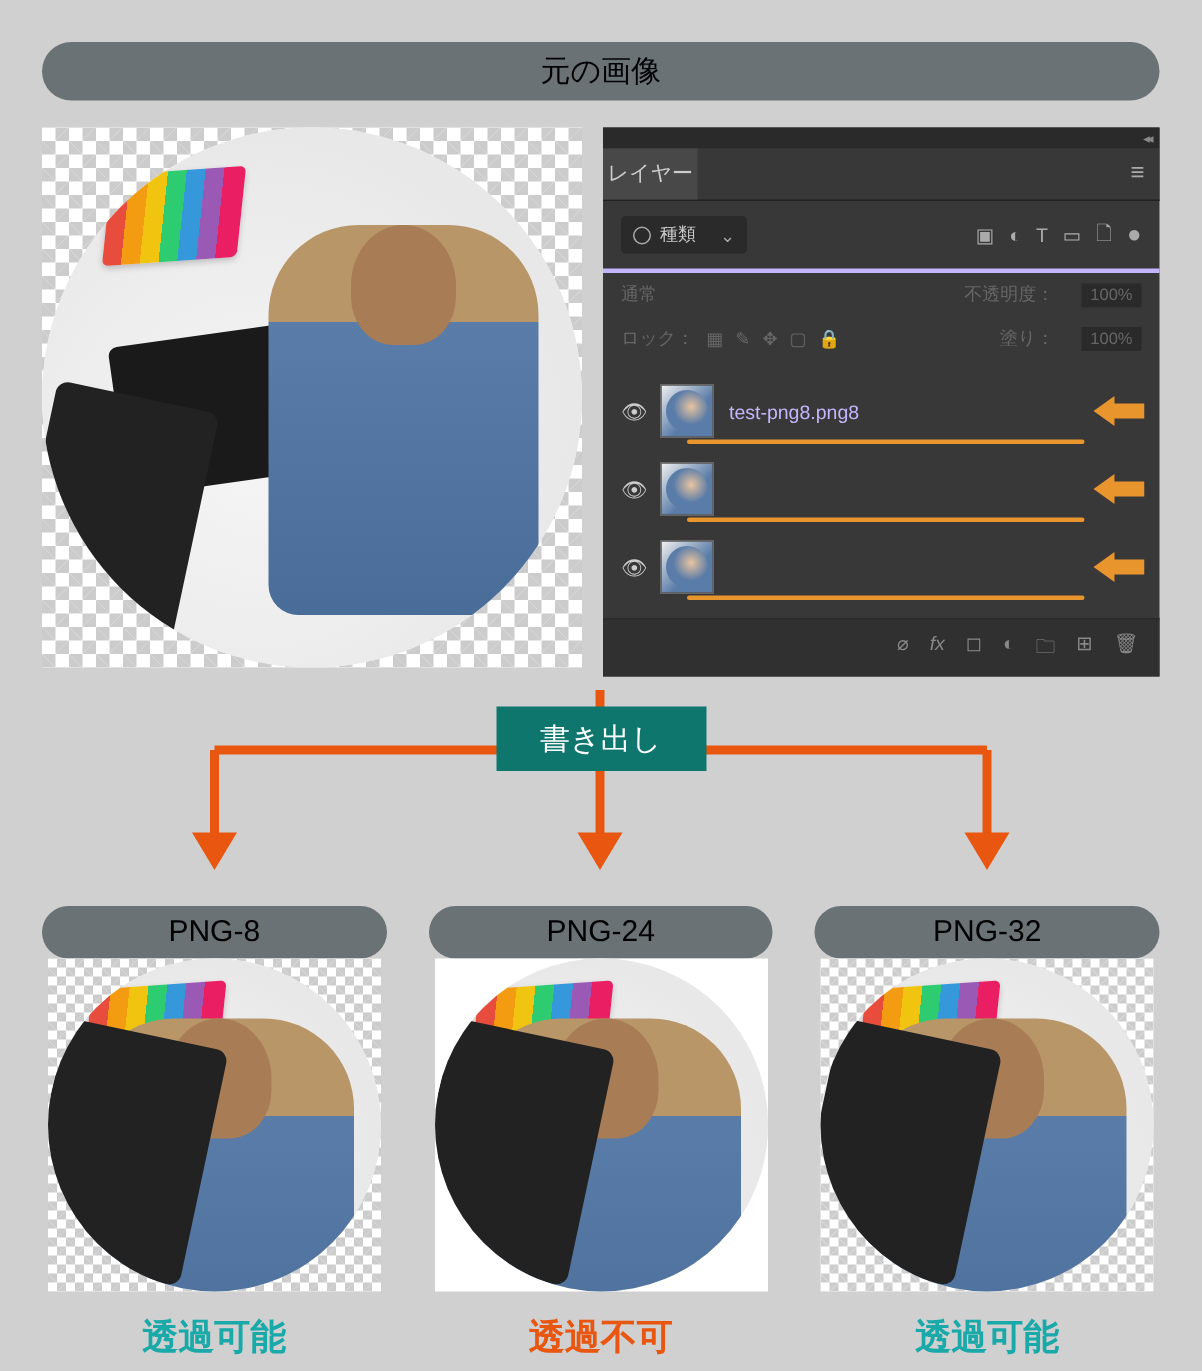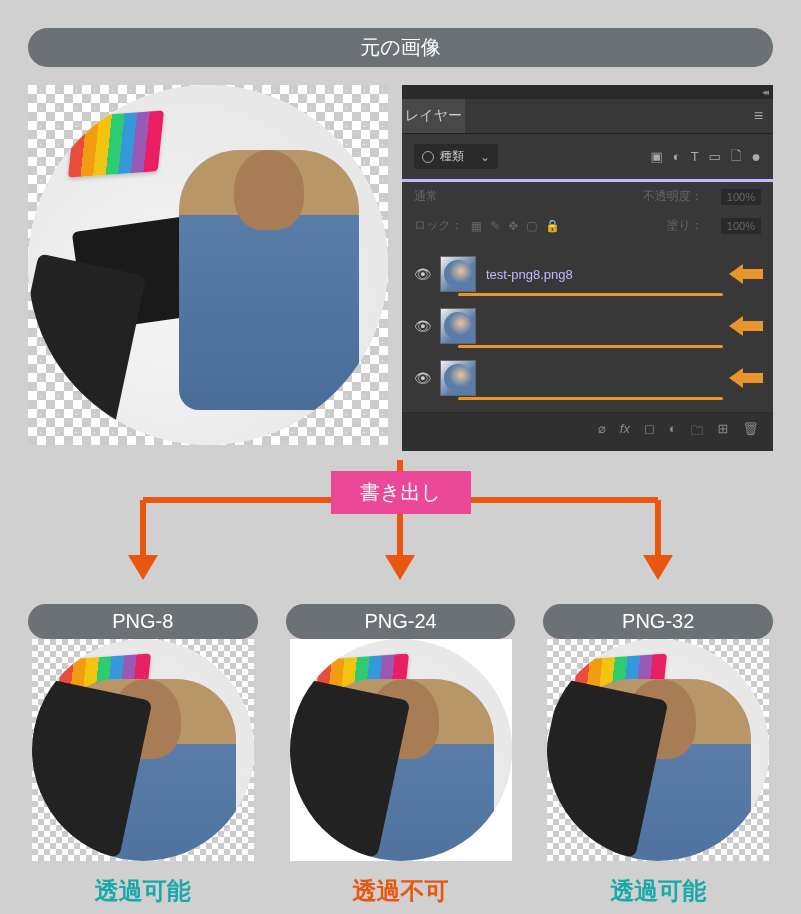--- a/index.html
+++ b/index.html
@@ -6,21 +6,21 @@
 body {
   width: 801px;
   height: 914px;
   background: #d0d0d0;
   font-family: "Hiragino Sans", "Yu Gothic", sans-serif;
   padding: 28px;
   position: relative;
 }
 .pill {
   background: #6b7275;
-  color: #ffffff;
+  color: #000000;
   text-align: center;
   border-radius: 20px;
   padding: 6px 0;
   font-size: 20px;
   font-weight: 500;
 }
 .main-pill { width: 100%; margin-bottom: 18px; }
 .top-row { display: flex; gap: 14px; margin-bottom: 20px; }
 .checker {
   background-image:
@@ -93,21 +93,21 @@
   right: 10px;
   width: 34px;
   height: 24px;
 }
 .arrow-left-callout svg { display: block; }
 .panel-bottom { display: flex; justify-content: flex-end; gap: 14px; padding: 8px 14px; color: #888; font-size: 13px; border-top: 1px solid #2a2a2a; background: #303030; }
 
 .export-label {
   width: 140px;
   margin: 0 auto;
-  background: #ec4899;
+  background: #0f766e;
   color: #fff;
   text-align: center;
   padding: 8px 0;
   font-size: 20px;
   font-weight: 500;
   position: relative;
   z-index: 2;
 }
 .flow-svg { position: absolute; left: 28px; right: 28px; top: 460px; height: 130px; z-index: 1; }
 

